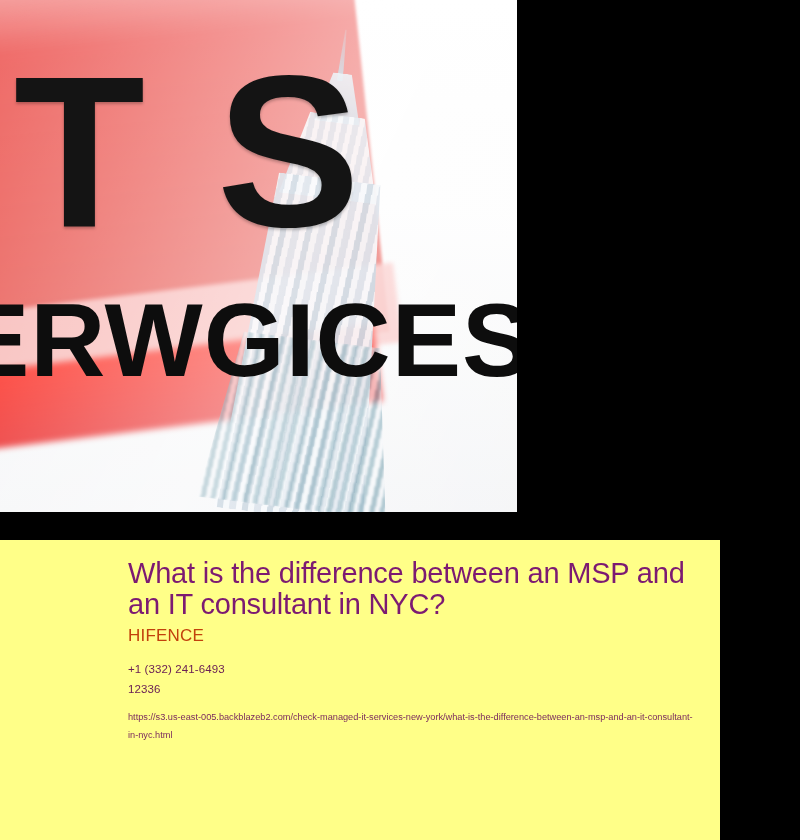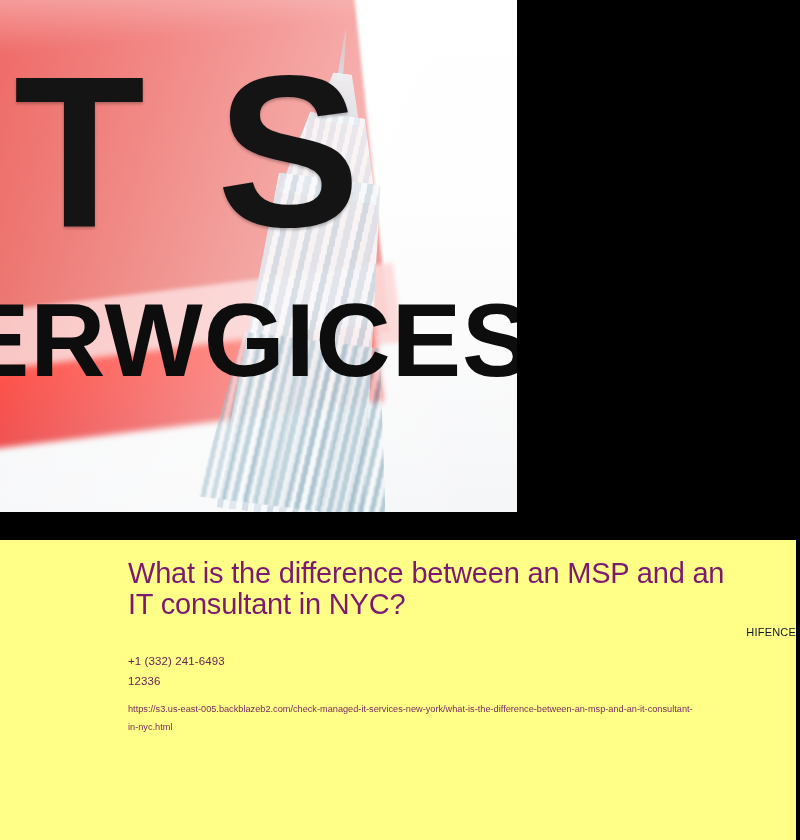--- a/index.html
+++ b/index.html
@@ -217,21 +217,21 @@
     letter-spacing: 1px;
     color: #0d0d0d;
     white-space: nowrap;
   }
 
   
   .panel {
     position: absolute;
     left: 0;
     top: 540px;
-    width: 796px;
+    width: 720px;
     height: 300px;
     background: #ffff88;
   }
 
   .panel-inner {
     position: absolute;
     left: 128px;
     top: 18px;
     right: 0;
   }
@@ -241,25 +241,24 @@
     color: #7c1a72;
     font-size: 29px;
     line-height: 1.07;
     font-weight: 400;
     max-width: 600px;
     letter-spacing: -0.2px;
   }
 
   .brand {
     margin: 6px 0 0 0;
-    color: #0f172a;
-    font-size: 11px;
+    color: #c2410c;
+    font-size: 17px;
     font-weight: 400;
     letter-spacing: 0.2px;
-    text-align: right;
   }
 
   .contact {
     margin-top: 14px;
   }
   .contact-line {
     color: #6b2155;
     font-size: 11.5px;
     line-height: 1.73;
     letter-spacing: 0.1px;

